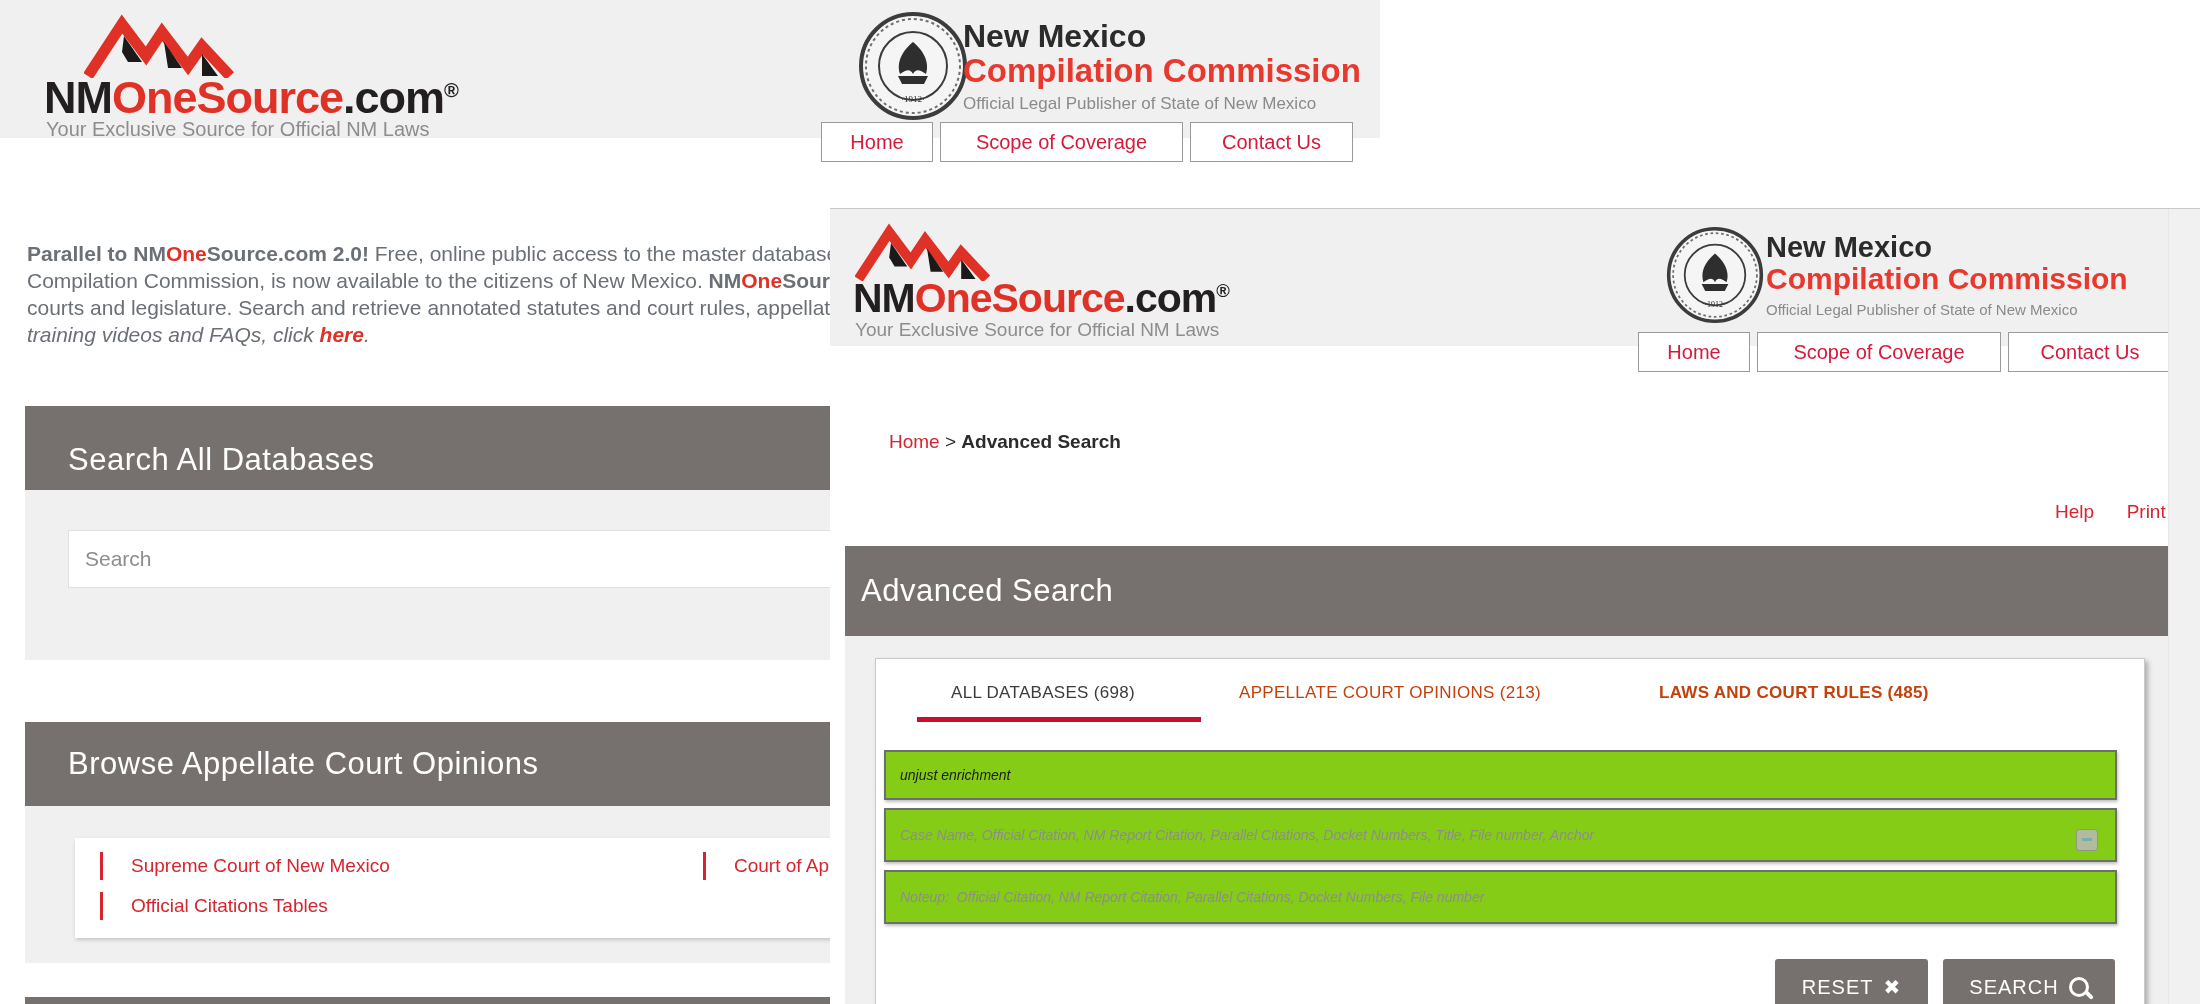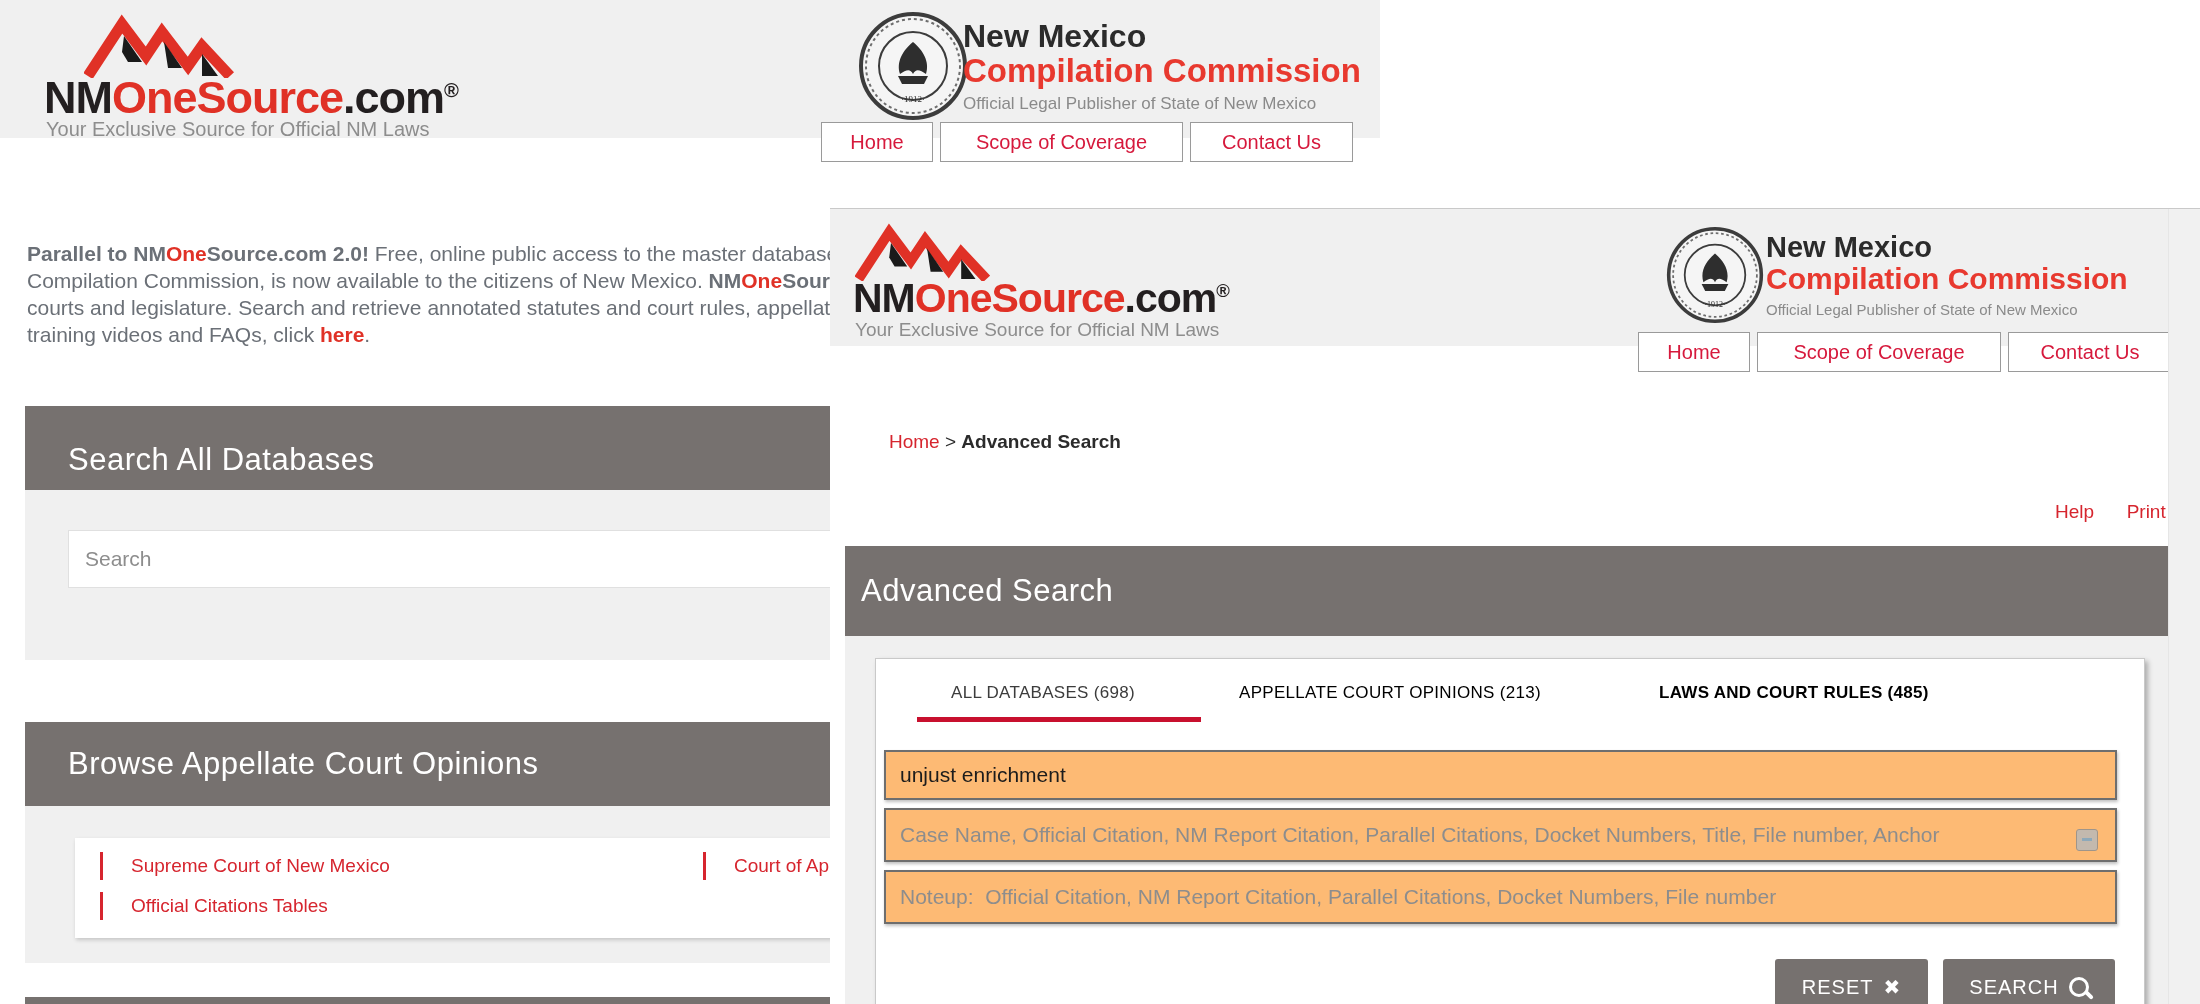--- a/index.html
+++ b/index.html
@@ -23,36 +23,36 @@
            font-size:20px;cursor:pointer;box-sizing:border-box;}
   
   .bar{background:#76716f;color:#fff;display:flex;align-items:center;}
   .bar-title{font-size:31px;letter-spacing:0.5px;}
   .panel{background:#f0f0f0;}
   .card{background:#fff;box-shadow:1px 2px 4px rgba(0,0,0,0.18);}
   
   .welcome{color:#6b7077;font-size:21px;line-height:27px;white-space:nowrap;}
   .welcome b{font-weight:bold;}
   .red-b{color:#e03126;font-weight:bold;}
-  .welcome .it{}
+  .welcome .it{font-style:italic;}
   
   .red-link{color:#d6252e;text-decoration:none;cursor:pointer;}
   .cite-item{border-left:3px solid #d6252e;padding-left:28px;font-size:19px;
              color:#d6252e;white-space:nowrap;cursor:pointer;}
   
   .plain-input{background:#fff;border:1px solid #e0e0e0;font-size:21px;color:#1c1c1c;
                padding:0 16px;box-sizing:border-box;font-family:"Liberation Sans",sans-serif;}
-  .adv-input{background:#fdba74;border:2px solid #6e6e6e;font-size:21px;color:#1c1c1c;
+  .adv-input{background:#84cc16;border:2px solid #6e6e6e;font-size:14px;color:#1c1c1c;
              padding:0 14px;box-sizing:border-box;box-shadow:1px 2px 3px rgba(0,0,0,0.25);
-             font-family:"Liberation Sans",sans-serif;}
+             font-family:"Liberation Sans",sans-serif;font-style:italic;}
   .adv-input::placeholder,.plain-input::placeholder{color:#8d8d8d;opacity:1;}
   
   .tab{font-size:17px;letter-spacing:0.3px;white-space:nowrap;cursor:pointer;}
   .tab-active{color:#3c3c3c;}
-  .tab-idle{color:#000000;}
+  .tab-idle{color:#c2410c;}
   .tab-underline{background:#c8102e;height:5px;}
   
   .action-btn{background:#76716f;color:#fff;border:none;border-radius:3px;
               font-size:20px;letter-spacing:1px;display:flex;align-items:center;
               justify-content:center;gap:10px;cursor:pointer;
               font-family:"Liberation Sans",sans-serif;}
   .mag{width:14px;height:14px;border:3px solid #fff;border-radius:50%;
        position:relative;display:inline-block;}
   .mag::after{content:"";position:absolute;width:10px;height:4px;background:#fff;
               transform:rotate(45deg);right:-8px;bottom:-3px;border-radius:2px;}

